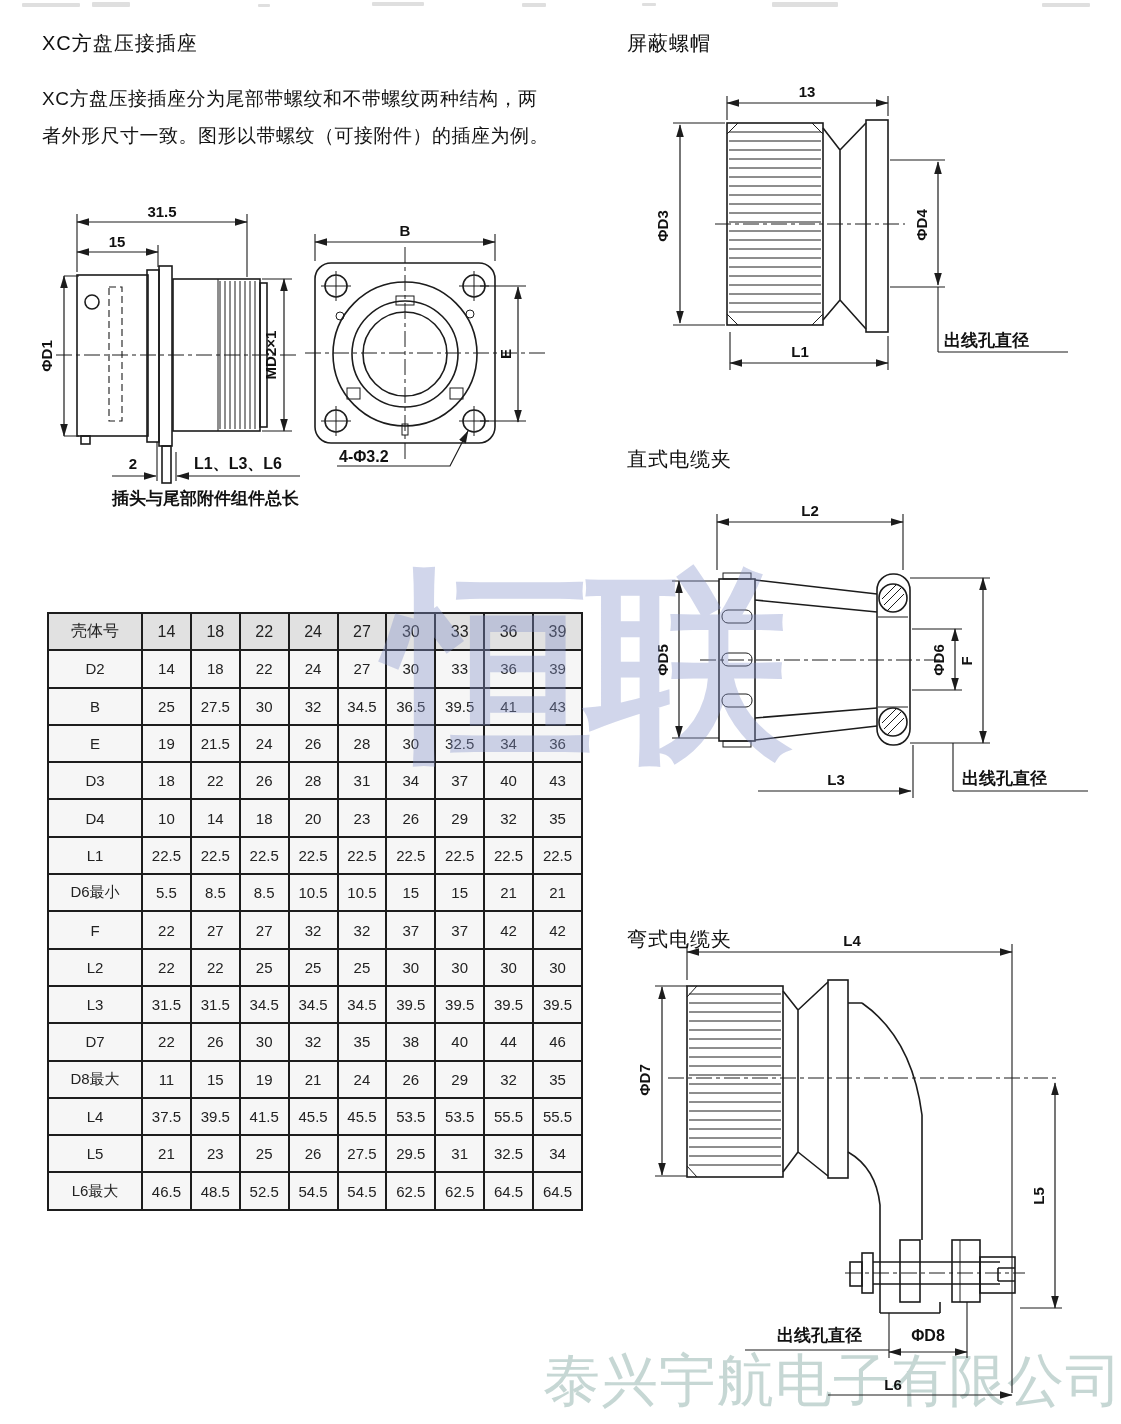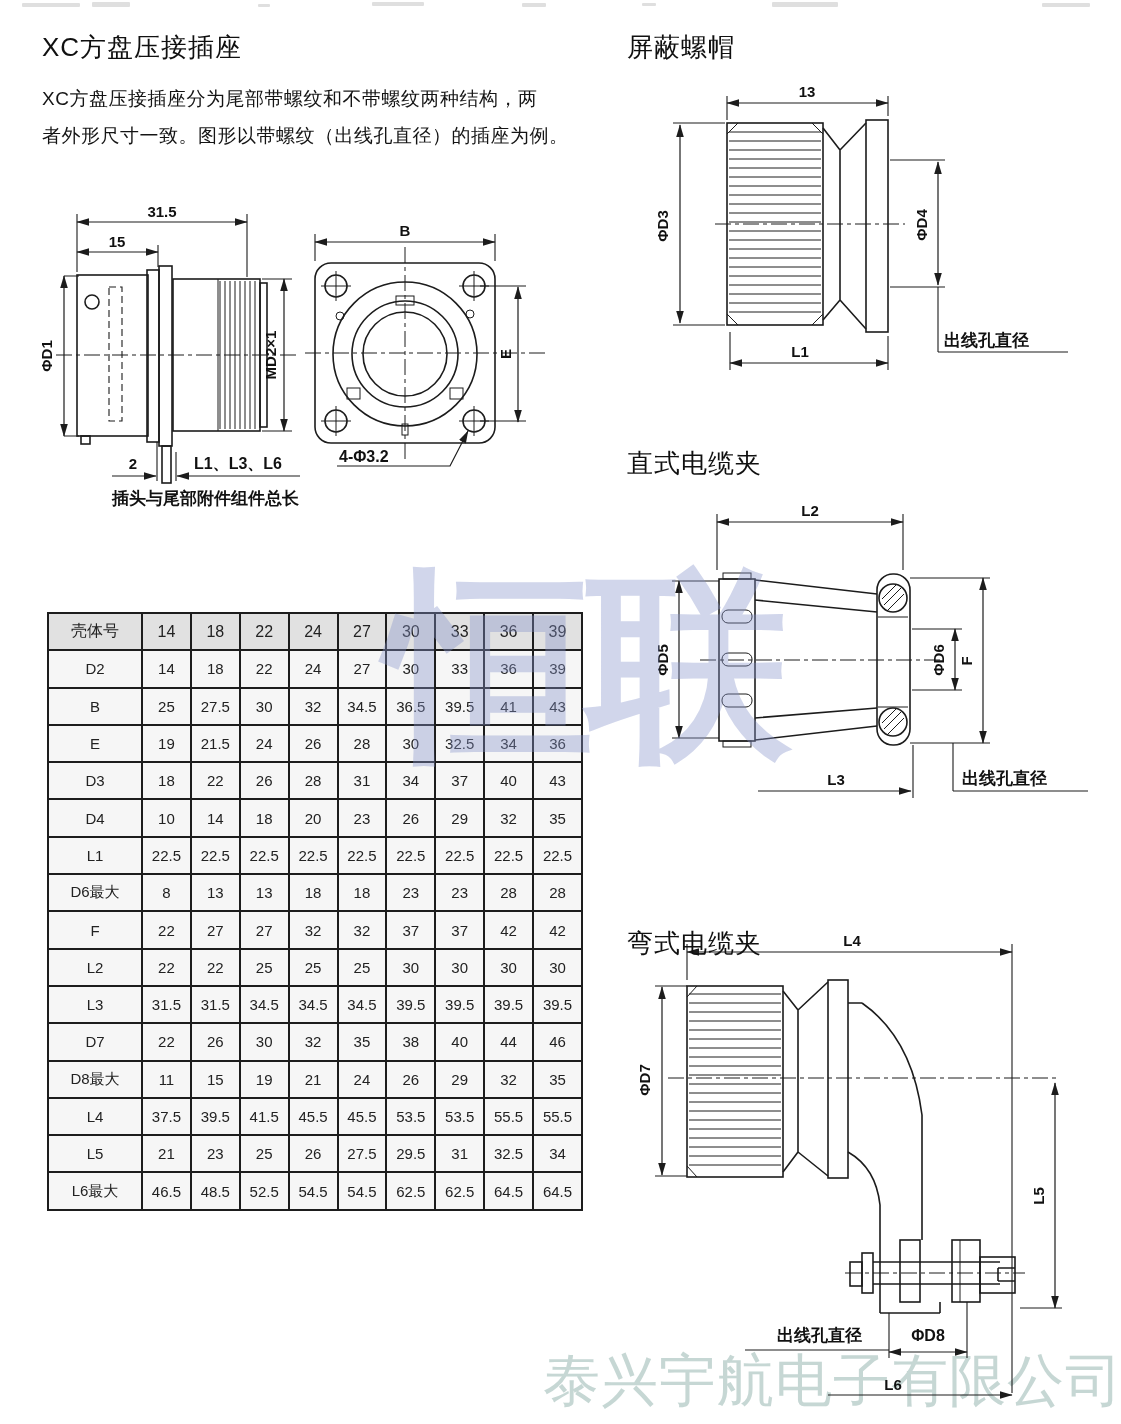--- a/index.html
+++ b/index.html
@@ -3,21 +3,21 @@
 <meta charset="utf-8">
 <style>
   html,body{margin:0;padding:0;background:#888;}
   .page{
     position:relative;width:1121px;height:1424px;background:#ffffff;
     font-family:"Liberation Sans","DejaVu Sans",sans-serif;color:#111;
     overflow:hidden;margin:0 auto;
   }
   .abs{position:absolute;}
   .smudge{position:absolute;background:#c4c4c4;opacity:.55;border-radius:1px;}
-  .title-cn{font-size:26px;font-weight:500;letter-spacing:1px;color:#101010;z-index:3;}
+  .title-cn{font-size:20px;font-weight:500;letter-spacing:1px;color:#101010;z-index:3;}
   .para{font-size:19px;line-height:37px;letter-spacing:.5px;color:#141414;white-space:pre-line;z-index:3;}
   svg{position:absolute;z-index:2;overflow:visible;}
   svg text{font-family:"Liberation Sans","DejaVu Sans",sans-serif;fill:#111;}
   .ln{stroke:#1c1c1c;stroke-width:1.6;fill:none;}
   .thin{stroke:#1c1c1c;stroke-width:1;fill:none;}
   .dimln{stroke:#1c1c1c;stroke-width:1.2;fill:none;}
   .ext{stroke:#1c1c1c;stroke-width:1.1;fill:none;}
   .cl{stroke:#1c1c1c;stroke-width:1;fill:none;stroke-dasharray:16 4 4 4;}
   .dsh{stroke:#1c1c1c;stroke-width:1.1;fill:none;stroke-dasharray:7 4;}
   .d{font-size:15px;font-weight:bold;}
@@ -50,21 +50,21 @@
     <div class="smudge" style="left:258px;top:4px;width:12px;height:3px;"></div>
     <div class="smudge" style="left:372px;top:2px;width:52px;height:4px;"></div>
     <div class="smudge" style="left:522px;top:3px;width:24px;height:4px;"></div>
     <div class="smudge" style="left:642px;top:3px;width:14px;height:3px;"></div>
     <div class="smudge" style="left:772px;top:2px;width:66px;height:5px;"></div>
     <div class="smudge" style="left:1042px;top:3px;width:48px;height:4px;"></div>
   </div>
 
   <div class="abs title-cn" style="left:42px;top:30px;">XC方盘压接插座</div>
   <div class="abs para" style="left:42px;top:80px;width:580px;">XC方盘压接插座分为尾部带螺纹和不带螺纹两种结构，两
-者外形尺寸一致。图形以带螺纹（出线孔直径）的插座为例。</div>
+者外形尺寸一致。图形以带螺纹（可接附件）的插座为例。</div>
 
   <div class="abs title-cn" style="left:627px;top:30px;">屏蔽螺帽</div>
   <div class="abs title-cn" style="left:627px;top:446px;">直式电缆夹</div>
   <div class="abs title-cn" style="left:627px;top:926px;">弯式电缆夹</div>
 
   <svg style="left:30px;top:195px;" width="545" height="320" viewBox="30 195 545 320">
     <defs>
       <marker id="arA" viewBox="0 0 10 8" refX="9.5" refY="4" markerWidth="11" markerHeight="8.5" orient="auto-start-reverse">
         <path d="M0 1L10 4L0 7Z" fill="#1c1c1c"></path>
       </marker>
@@ -308,30 +308,30 @@
             <td>22.5</td>
             <td>22.5</td>
             <td>22.5</td>
             <td>22.5</td>
             <td>22.5</td>
             <td>22.5</td>
             <td>22.5</td>
             <td>22.5</td>
           </tr>
           <tr>
-            <td>D6最大</td>
-            <td>8</td>
-            <td>13</td>
-            <td>13</td>
-            <td>18</td>
-            <td>18</td>
-            <td>23</td>
-            <td>23</td>
-            <td>28</td>
-            <td>28</td>
+            <td>D6最小</td>
+            <td>5.5</td>
+            <td>8.5</td>
+            <td>8.5</td>
+            <td>10.5</td>
+            <td>10.5</td>
+            <td>15</td>
+            <td>15</td>
+            <td>21</td>
+            <td>21</td>
           </tr>
           <tr>
             <td>F</td>
             <td>22</td>
             <td>27</td>
             <td>27</td>
             <td>32</td>
             <td>32</td>
             <td>37</td>
             <td>37</td>

